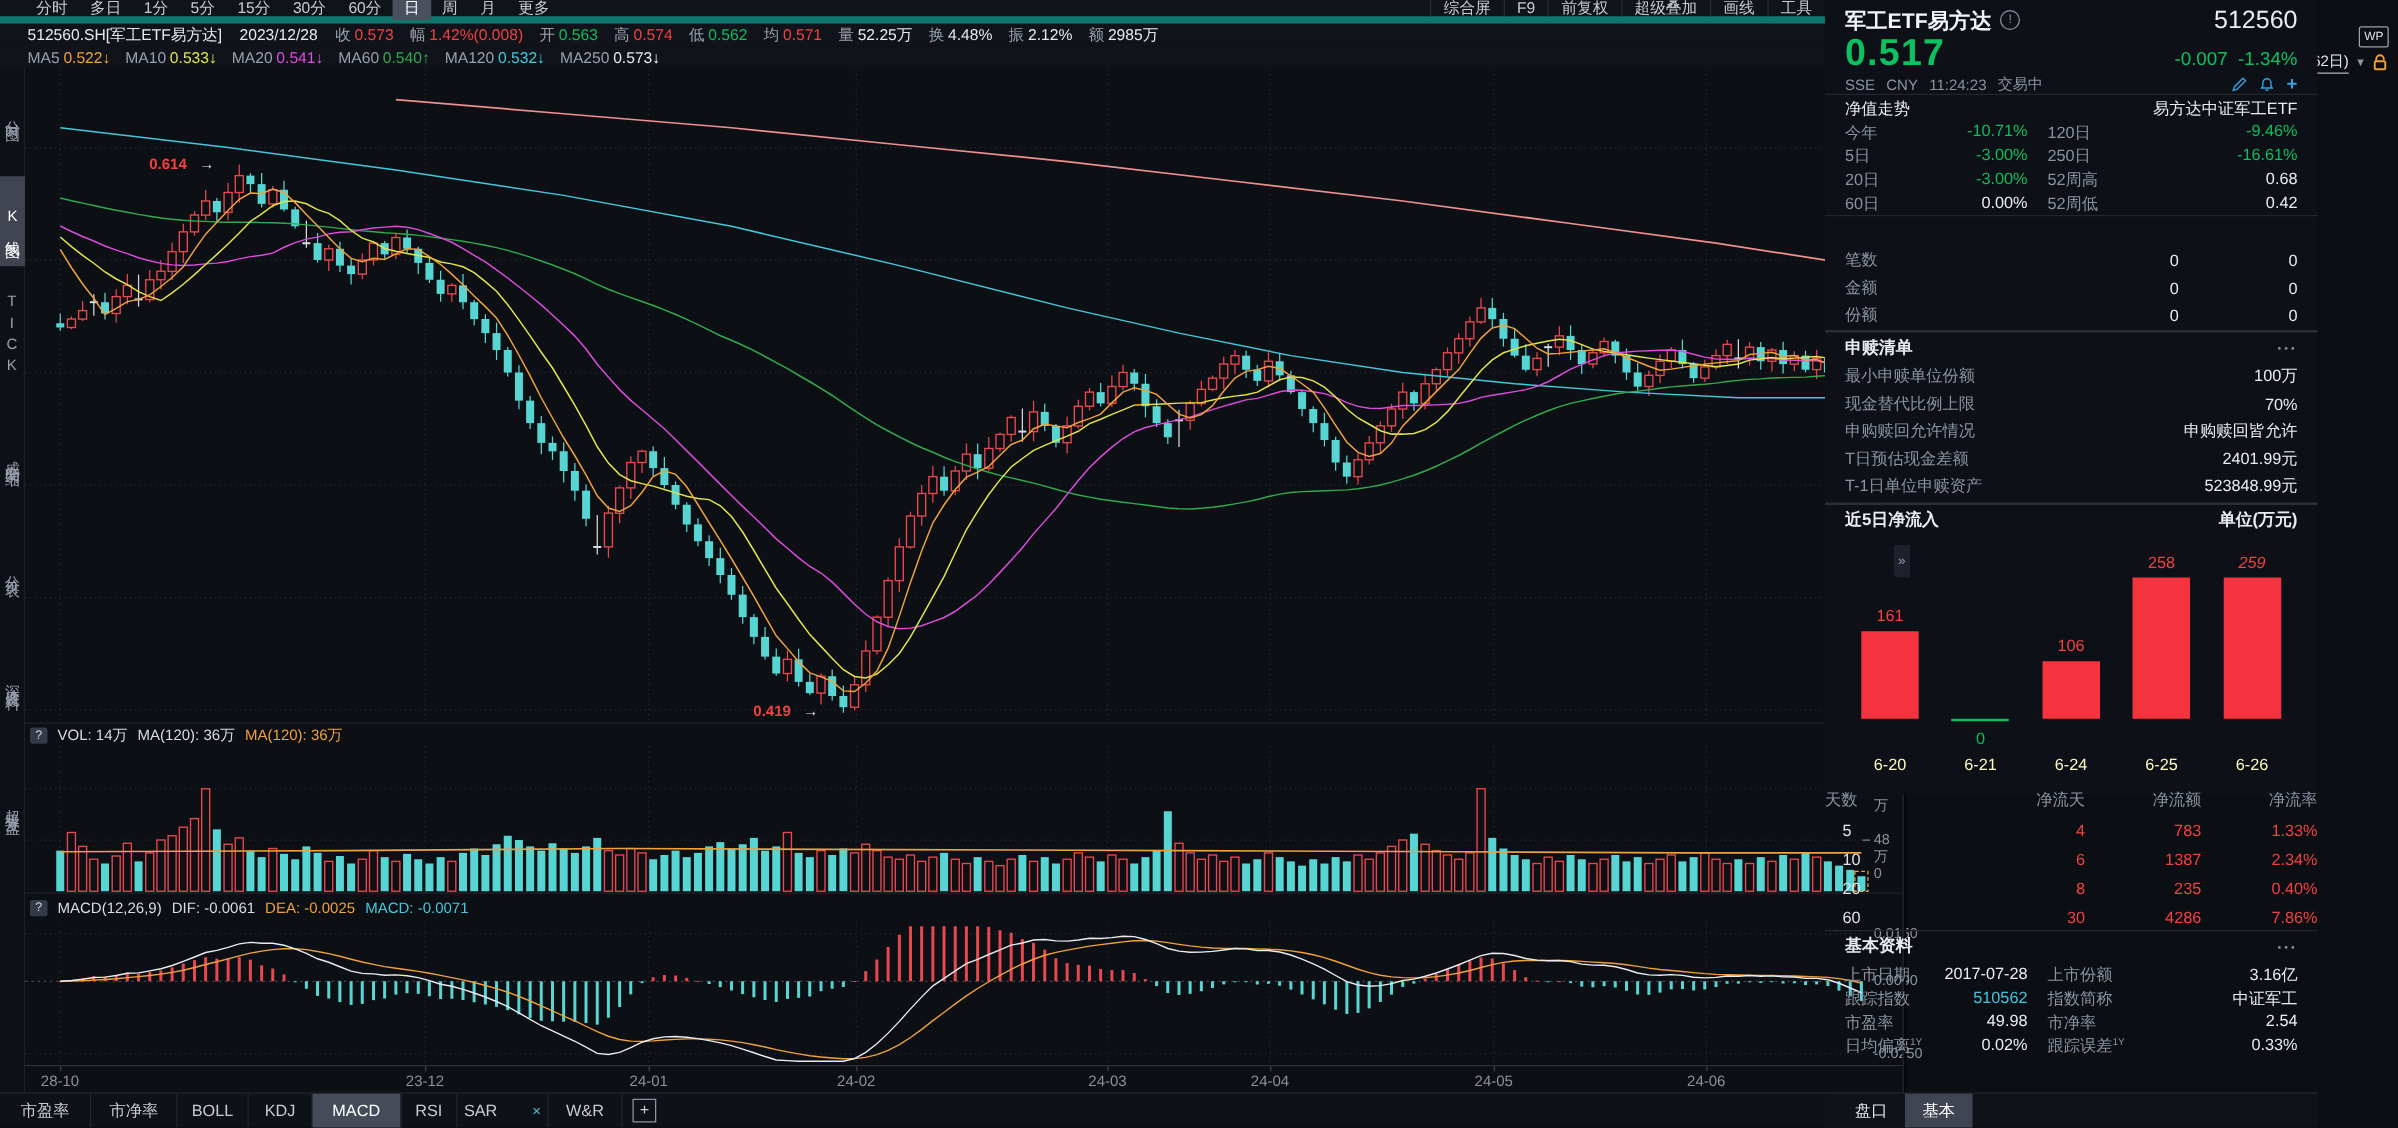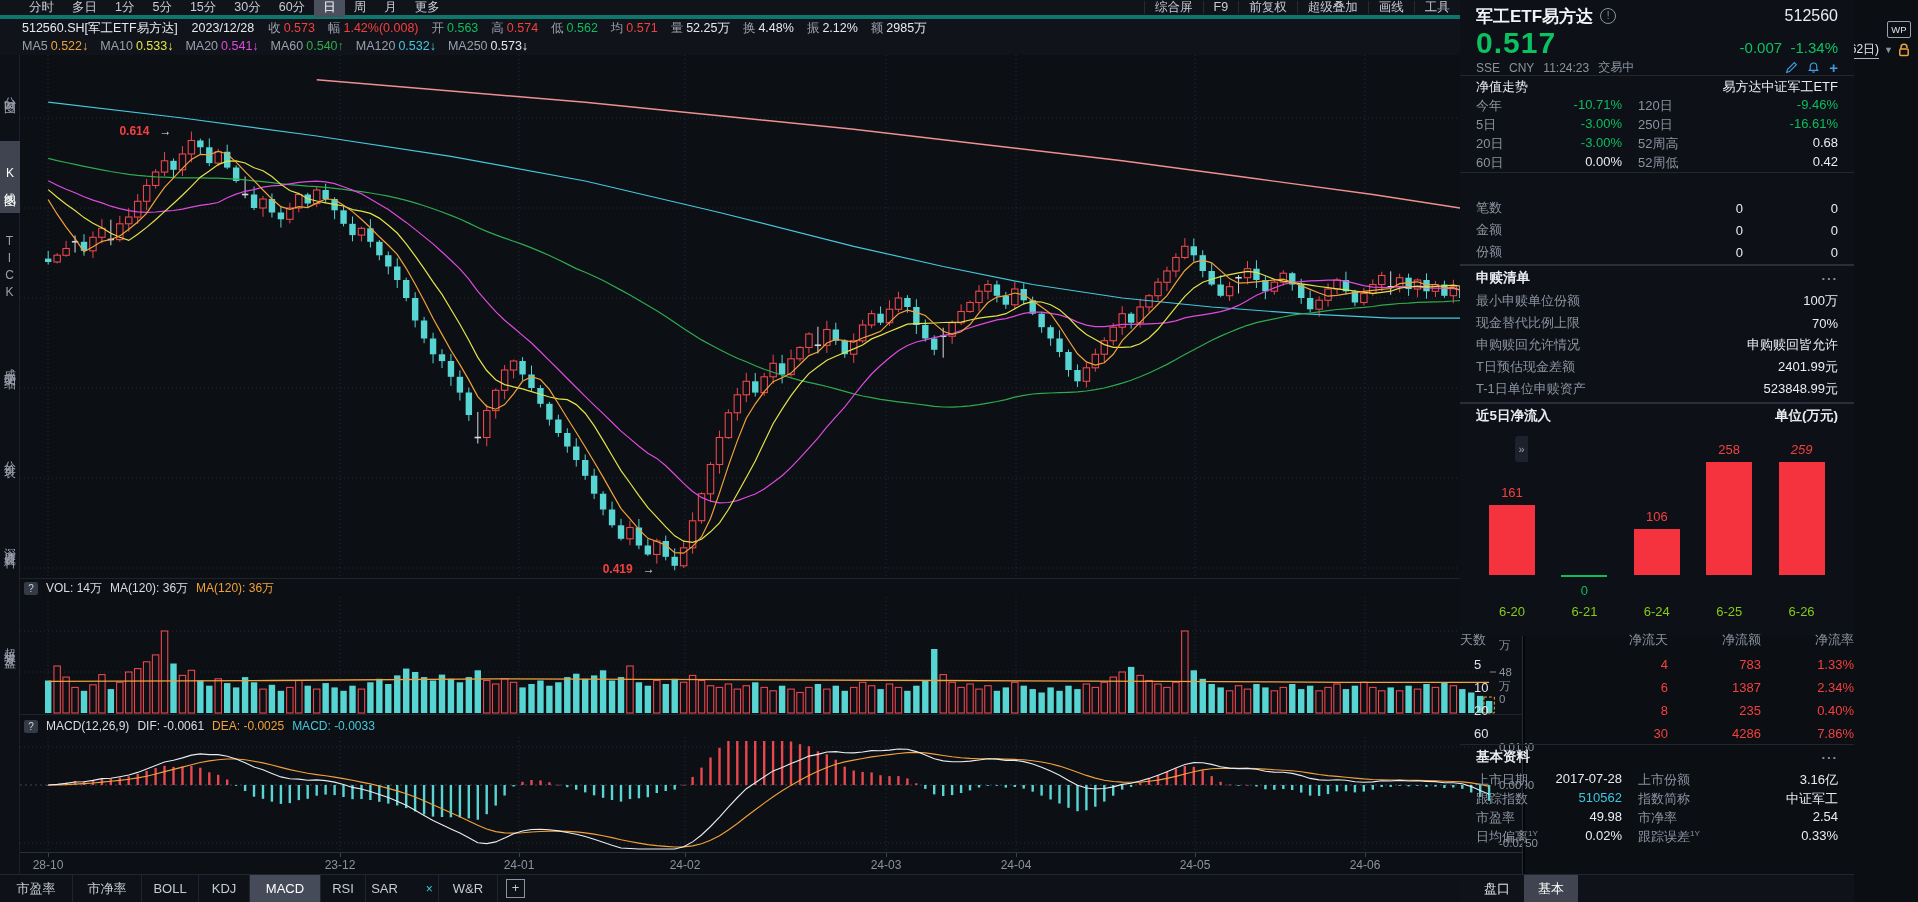--- a/index.html
+++ b/index.html
@@ -1,20 +1,20 @@
 <!DOCTYPE html>
 <html><head>
 <meta charset="utf-8">
 <style>
   html,body{margin:0;padding:0;width:1918px;height:902px;background:#07090d;overflow:hidden;
     font-family:"Liberation Sans","DejaVu Sans",sans-serif;-webkit-font-smoothing:antialiased;}
   #app{position:absolute;inset:0;width:1918px;height:902px;background:#0b0e13;color:#cdd2da;font-size:12.5px;}
   .abs{position:absolute;}
   
-  .topbar1{left:0;top:0;width:1522px;height:19px;background:#10131a;display:flex;align-items:center;border-bottom:4px solid #0f766e;box-sizing:border-box;}
+  .topbar1{left:0;top:0;width:1522px;height:19px;background:#10131a;display:flex;align-items:center;border-bottom:6px solid #0f766e;box-sizing:border-box;}
   .ptab{padding:0 9px;height:19px;line-height:19px;color:#c6cbd4;cursor:default;}
   .ptab.sel{background:#4a505e;color:#ffffff;}
   .tools{margin-left:auto;display:flex;align-items:center;height:19px;}
   .tool{padding:0 10px;border-left:1px solid #262a33;height:13px;line-height:13px;color:#c6cbd4;}
   .topbar2{left:0;top:19px;width:1522px;height:18px;background:#10131a;display:flex;align-items:center;padding-left:22px;box-sizing:border-box;}
   .topbar2 .sym{color:#e6e9ef;margin-right:14px;}
   .topbar2 .idate{color:#e6e9ef;margin-right:14px;}
   .fld{margin-right:13px;white-space:nowrap;}
   .fld .k{color:#98a0ac;margin-right:3px;}
   .red{color:#f3413f;} .grn{color:#0bbd5e;} .wht{color:#e6e9ef;}
@@ -52,21 +52,21 @@
   .itab.sel{background:#454b59;color:#ffffff;}
   .itab .x{color:#45c8dc;font-size:12px;}
   .addbox{width:17px;height:17px;border:1px solid #8b93a1;color:#c6cbd4;font-size:13px;line-height:16px;text-align:center;margin:auto 0 auto 8px;}
   
   .vdiv{left:1522px;top:0;width:2px;height:902px;background:#040609;border-left:1px solid #272b33;}
   .collapse{left:1515px;top:436px;width:13px;height:26px;background:#1d212b;border-radius:3px 0 0 3px;color:#9aa0ad;font-size:11px;text-align:center;line-height:26px;cursor:pointer;z-index:5;}
   .panel{left:1460px;top:0;width:394px;height:636px;background:#0d1016;box-sizing:border-box;font-size:13px;}
   .p-head{position:absolute;left:0;top:5px;width:100%;height:22px;display:flex;align-items:center;padding:0 16px;box-sizing:border-box;}
   .p-name{color:#f2f4f7;font-size:17px;font-weight:bold;}
   .p-info{width:14px;height:14px;border:1px solid #8b93a1;border-radius:50%;color:#8b93a1;font-size:10px;line-height:14px;text-align:center;margin-left:7px;}
-  .p-code{margin-left:auto;color:#e9ecf1;font-size:16px;}
+  .p-code{margin-left:auto;color:#e9ecf1;font-size:20px;}
   .p-price-row{position:absolute;left:0;top:26px;width:100%;display:flex;align-items:baseline;padding:0 16px;box-sizing:border-box;}
   .p-price{color:#0cc161;font-size:30px;font-weight:bold;letter-spacing:1px;}
   .p-chg{margin-left:auto;color:#0cc161;font-size:15px;}
   .p-meta{position:absolute;left:0;top:59px;width:100%;display:flex;align-items:center;gap:9px;padding:0 16px;box-sizing:border-box;color:#8b93a1;font-size:12px;}
   .p-icons{margin-left:auto;display:flex;align-items:center;gap:9px;}
   .p-icons .plus{color:#3d9fe0;font-size:15px;font-weight:bold;}
   .sec-title{display:flex;align-items:center;padding:0 16px;color:#e9ecf1;}
   .sec-title .r{margin-left:auto;}
   .sec-title.bold{font-weight:bold;font-size:13.5px;}
   .dots{margin-left:auto;color:#8b93a1;letter-spacing:1px;font-weight:bold;}
@@ -84,21 +84,21 @@
   .r3.hdr .c1,.r3.hdr .c2{color:#8b93a1;}
   .ftbl .r4{display:flex;align-items:flex-end;height:23px;padding:0 0;}
   .ftbl .a{width:60px;color:#dfe3ea;} .ftbl .b{flex:1;text-align:right;} .ftbl .c,.ftbl .d{width:93px;text-align:right;}
   .ftbl .hdr .a,.ftbl .hdr .b,.ftbl .hdr .c,.ftbl .hdr .d{color:#8b93a1;}
   .ftbl .bd .b,.ftbl .bd .c,.ftbl .bd .d{color:#f3413f;}
   .nfzone{position:absolute;left:0;top:426px;width:394px;height:196px;}
   .nfbar{position:absolute;width:46px;background:#f5333f;}
   .nfval{position:absolute;width:60px;text-align:center;color:#f3413f;font-size:13px;transform:translateX(-50%);}
   .nfval.z{color:#0bbd5e;}
   .nfzero{position:absolute;width:46px;height:2px;background:#0bbd5e;}
-  .nfdate{position:absolute;top:178px;width:60px;text-align:center;transform:translateX(-50%);color:#84cc16;font-size:13px;}
+  .nfdate{position:absolute;top:178px;width:60px;text-align:center;transform:translateX(-50%);color:#fef9c3;font-size:13px;}
   .p-tabs{position:absolute;left:0;top:874px;width:394px;height:28px;background:#0f1218;border-top:1px solid #23262e;box-sizing:border-box;display:flex;padding-left:10px;}
   .p-tab{width:54px;display:flex;align-items:center;justify-content:center;color:#dfe3ea;font-size:13px;cursor:pointer;}
   .p-tab.sel{background:#3f4450;color:#ffffff;}
   svg{display:block;}
   .grid{stroke:#242a36;stroke-width:1;stroke-dasharray:1 3;}
 </style>
 </head>
 <body>
 
 <div id="app">
@@ -743,21 +743,21 @@
       <div class="ylab" style="top: 86.008px;">48万</div>
       <div class="ylab" style="top: 113px;">0</div>
     </div>
 
   <div class="abs pane macdp" id="macdPane">
     <div class="phead">
       <span class="helpbox">?</span>
       <span class="lg-w">MACD(12,26,9)</span>
       <span class="lg-w">DIF: -0.0061</span>
       <span class="lg-o">DEA: -0.0025</span>
-      <span class="lg-c">MACD: -0.0033</span>
+      <span class="lg-c">MACD: -0.0071</span>
     </div>
     <div id="macdSvg">
         <svg width="1502" height="116">
           <line class="grid" x1="0" y1="10" x2="1470" y2="10"></line>
           <line x1="0" y1="48" x2="1470" y2="48" stroke="#3c4454" stroke-dasharray="2 3"></line>
           <line class="grid" x1="0" y1="106" x2="1470" y2="106"></line>
           <line class="grid" x1="28" y1="0" x2="28" y2="116"></line>
           <line class="grid" x1="320" y1="0" x2="320" y2="116"></line>
           <line class="grid" x1="499" y1="0" x2="499" y2="116"></line>
           <line class="grid" x1="665" y1="0" x2="665" y2="116"></line>

